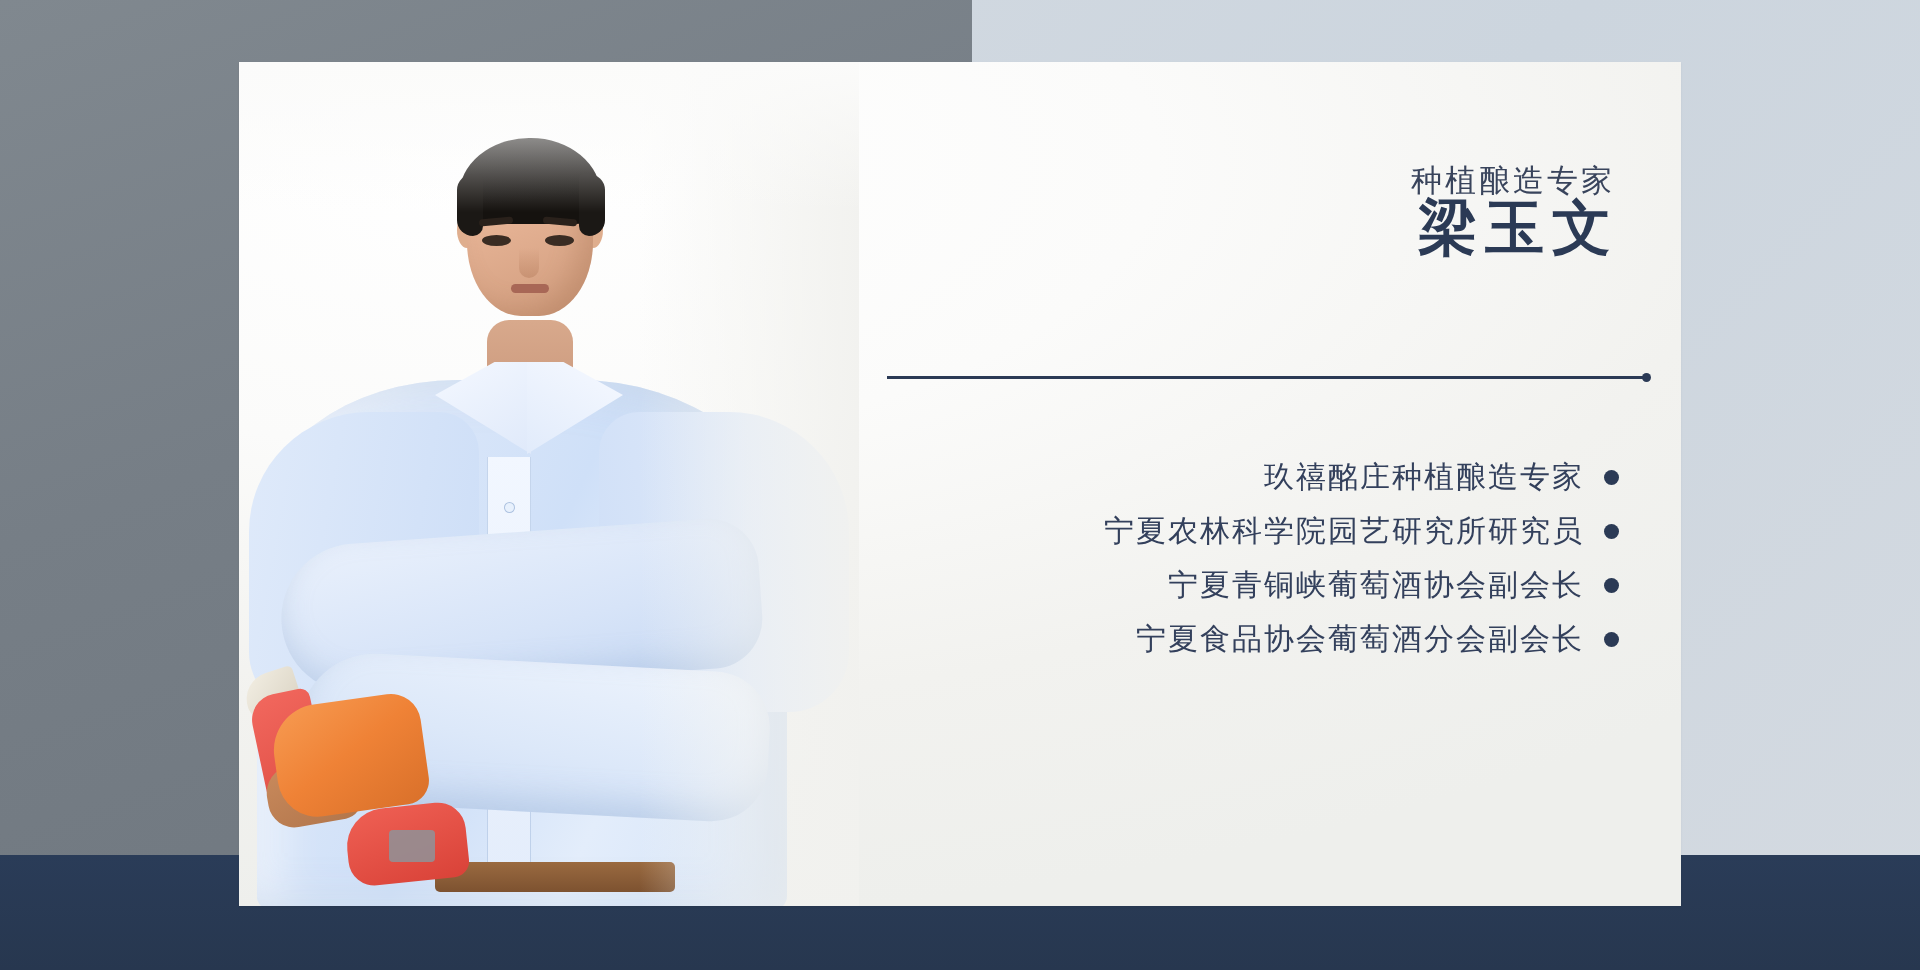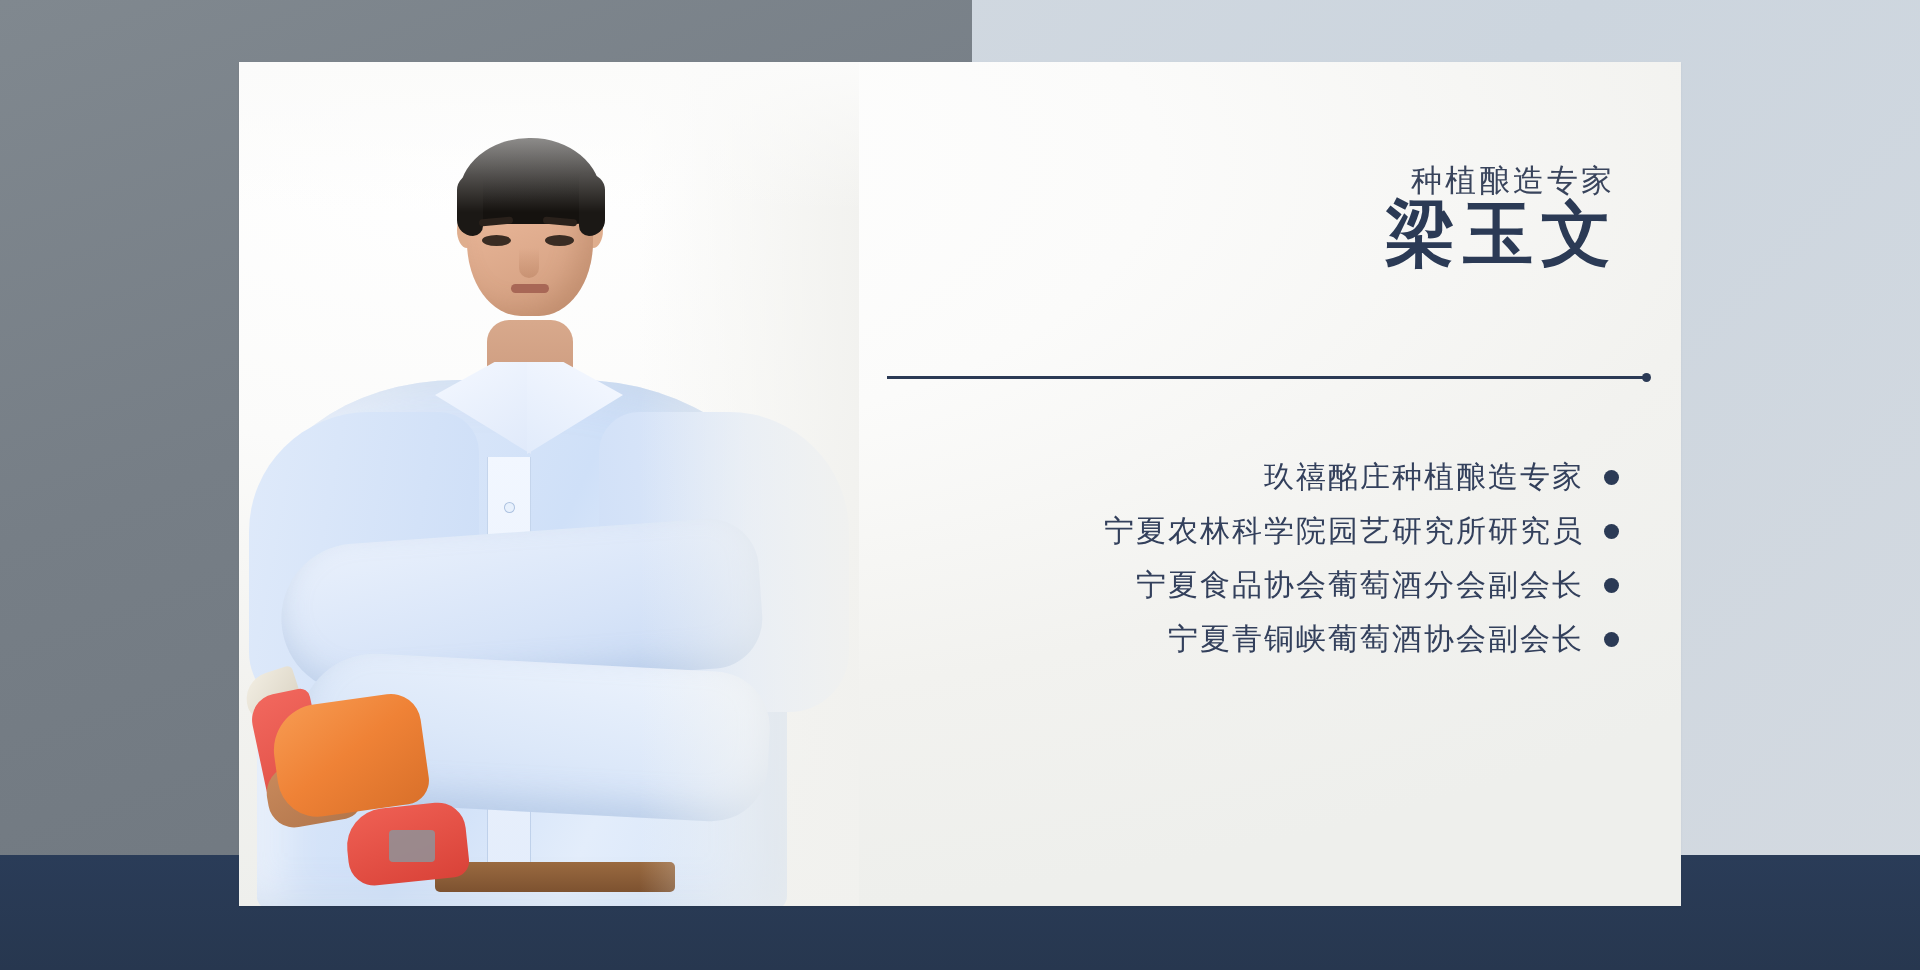--- a/index.html
+++ b/index.html
@@ -195,21 +195,21 @@
     position:absolute; left:600px; top:0; width:842px; height:844px;
   }
   .role{
     position:absolute; right:66px; top:98px;
     font-size:31px; letter-spacing:3px; color:#39445c;
     font-weight:400; white-space:nowrap;
   }
   .name{
     position:absolute; right:62px; top:132px;
     font-family:"Liberation Serif","DejaVu Serif",serif;
-    font-size:70px; line-height:1.18; letter-spacing:8px;
+    font-size:59px; line-height:1.18; letter-spacing:8px;
     color:#2b3a55; font-weight:700; white-space:nowrap;
   }
   .divider{
     position:absolute; left:48px; top:314px; width:760px; height:3px;
     background:#2b3a55;
   }
   .divider .dot{
     position:absolute; right:-4px; top:-3px;
     width:9px; height:9px; border-radius:50%; background:#2b3a55;
   }
@@ -296,25 +296,25 @@
           <span class="bullet"></span>
         </div>
 
 
         <div class="cred">
           <span class="txt">宁夏农林科学院园艺研究所研究员</span>
           <span class="bullet"></span>
         </div>
 
         <div class="cred">
-          <span class="txt">宁夏食品协会葡萄酒分会副会长</span>
+          <span class="txt">宁夏青铜峡葡萄酒协会副会长</span>
           <span class="bullet"></span>
         </div>
 
         <div class="cred">
-          <span class="txt">宁夏青铜峡葡萄酒协会副会长</span>
+          <span class="txt">宁夏食品协会葡萄酒分会副会长</span>
           <span class="bullet"></span>
         </div>
 
       </div>
     </div>
   </div>
 </div>
 
 </body></html>

